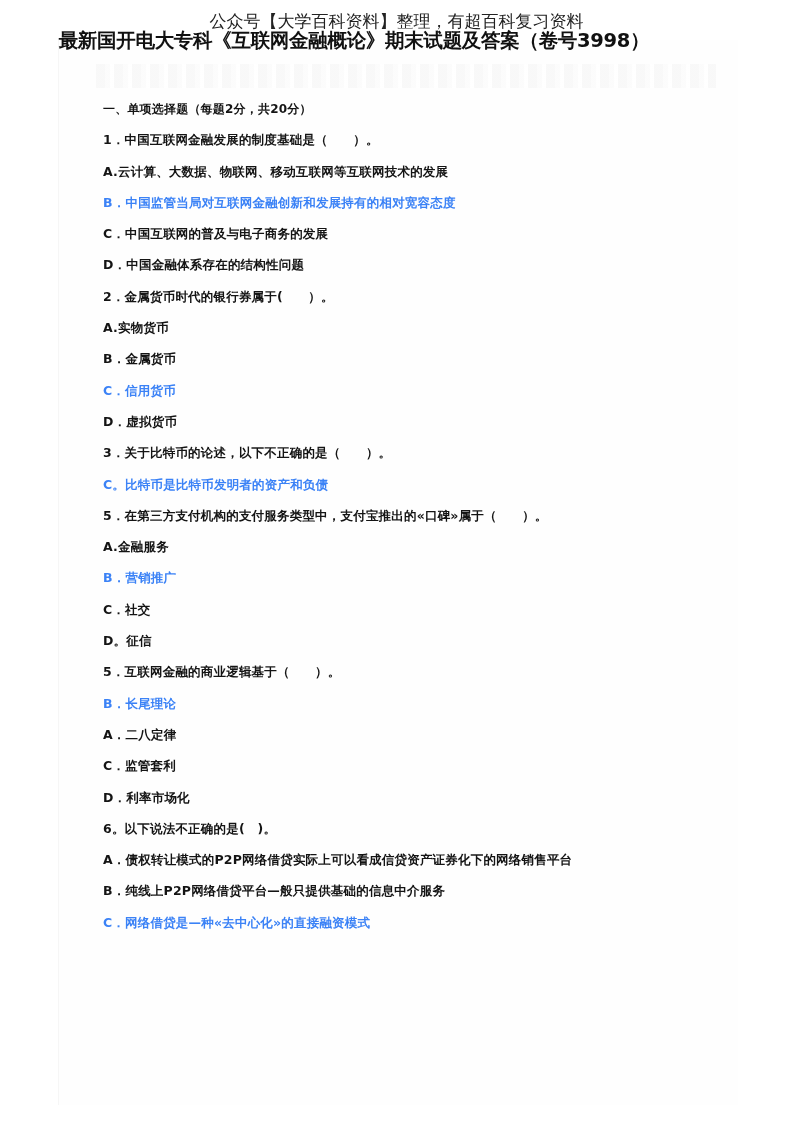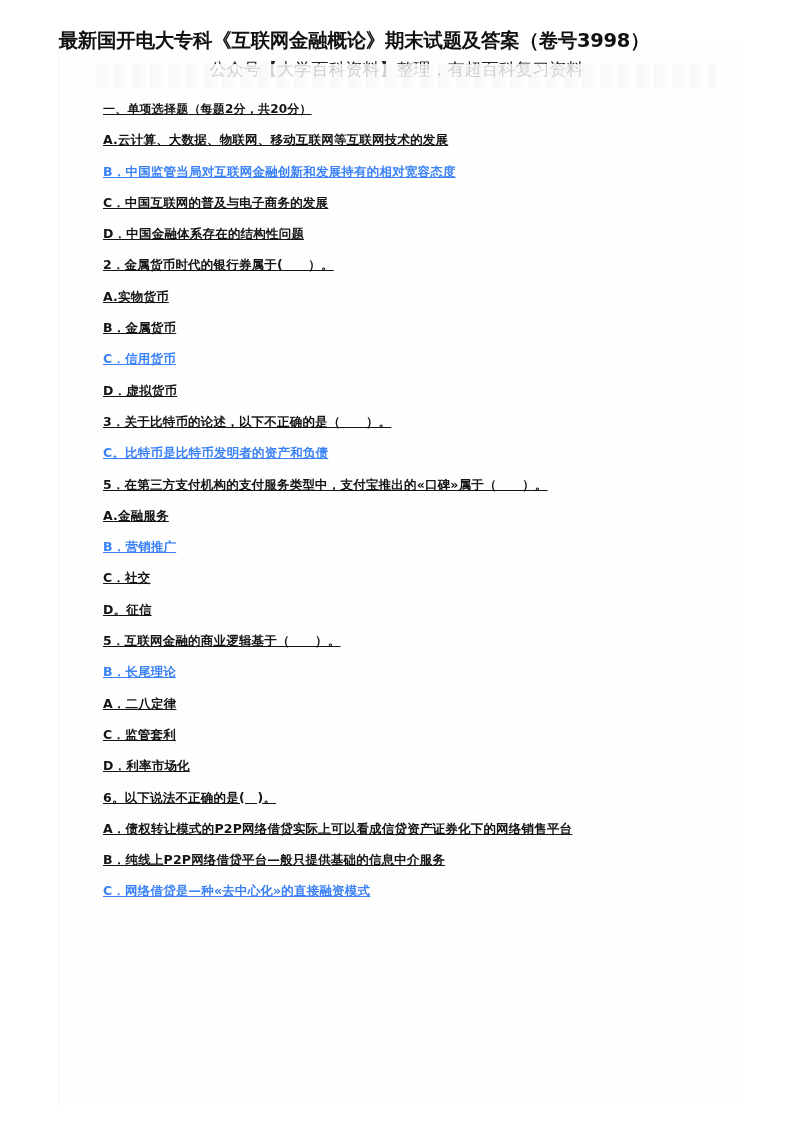--- a/index.html
+++ b/index.html
@@ -27,21 +27,20 @@
     .watermark-line {
       position: absolute;
       top: 10px;
       left: 0;
       width: 793px;
       text-align: center;
       font-family: "DejaVu Serif", "Liberation Serif", serif;
       font-size: 17px;
       color: #222222;
       letter-spacing: 0px;
-      margin-top: 48px;
     }
     .doc-title {
       position: absolute;
       top: 27px;
       left: 0;
       width: 708px;
       text-align: center;
       font-family: "DejaVu Sans", "Liberation Sans", sans-serif;
       font-size: 19.5px;
       font-weight: bold;
@@ -64,41 +63,41 @@
       width: 620px;
     }
     .line {
       height: 31.3px;
       line-height: 20px;
       font-size: 12.5px;
       font-weight: bold;
       white-space: nowrap;
       color: #141414;
       letter-spacing: 0.2px;
-      text-decoration: underline;
     }
     .line.answer {
       color: #3b82f6;
     }
     .line.section {
       font-size: 12px;
     }
   </style>
 </head>
 <body>
 
 <div class="page-shade"></div>
 
 <div class="watermark-line">公众号【大学百科资料】整理，有超百科复习资料</div>
 <div class="doc-title">最新国开电大专科《互联网金融概论》期末试题及答案（卷号3998）</div>
 <div class="ghost-band"></div>
 
 <div class="content">
   <div class="line section">一、单项选择题（每题2分，共20分）</div>
 
+  <div class="line">1．中国互联网金融发展的制度基础是（　　）。</div>
   <div class="line">A.云计算、大数据、物联网、移动互联网等互联网技术的发展</div>
   <div class="line answer">B．中国监管当局对互联网金融创新和发展持有的相对宽容态度</div>
   <div class="line">C．中国互联网的普及与电子商务的发展</div>
   <div class="line">D．中国金融体系存在的结构性问题</div>
 
   <div class="line">2．金属货币时代的银行券属于(　　）。</div>
   <div class="line">A.实物货币</div>
   <div class="line">B．金属货币</div>
   <div class="line answer">C．信用货币</div>
   <div class="line">D．虚拟货币</div>

